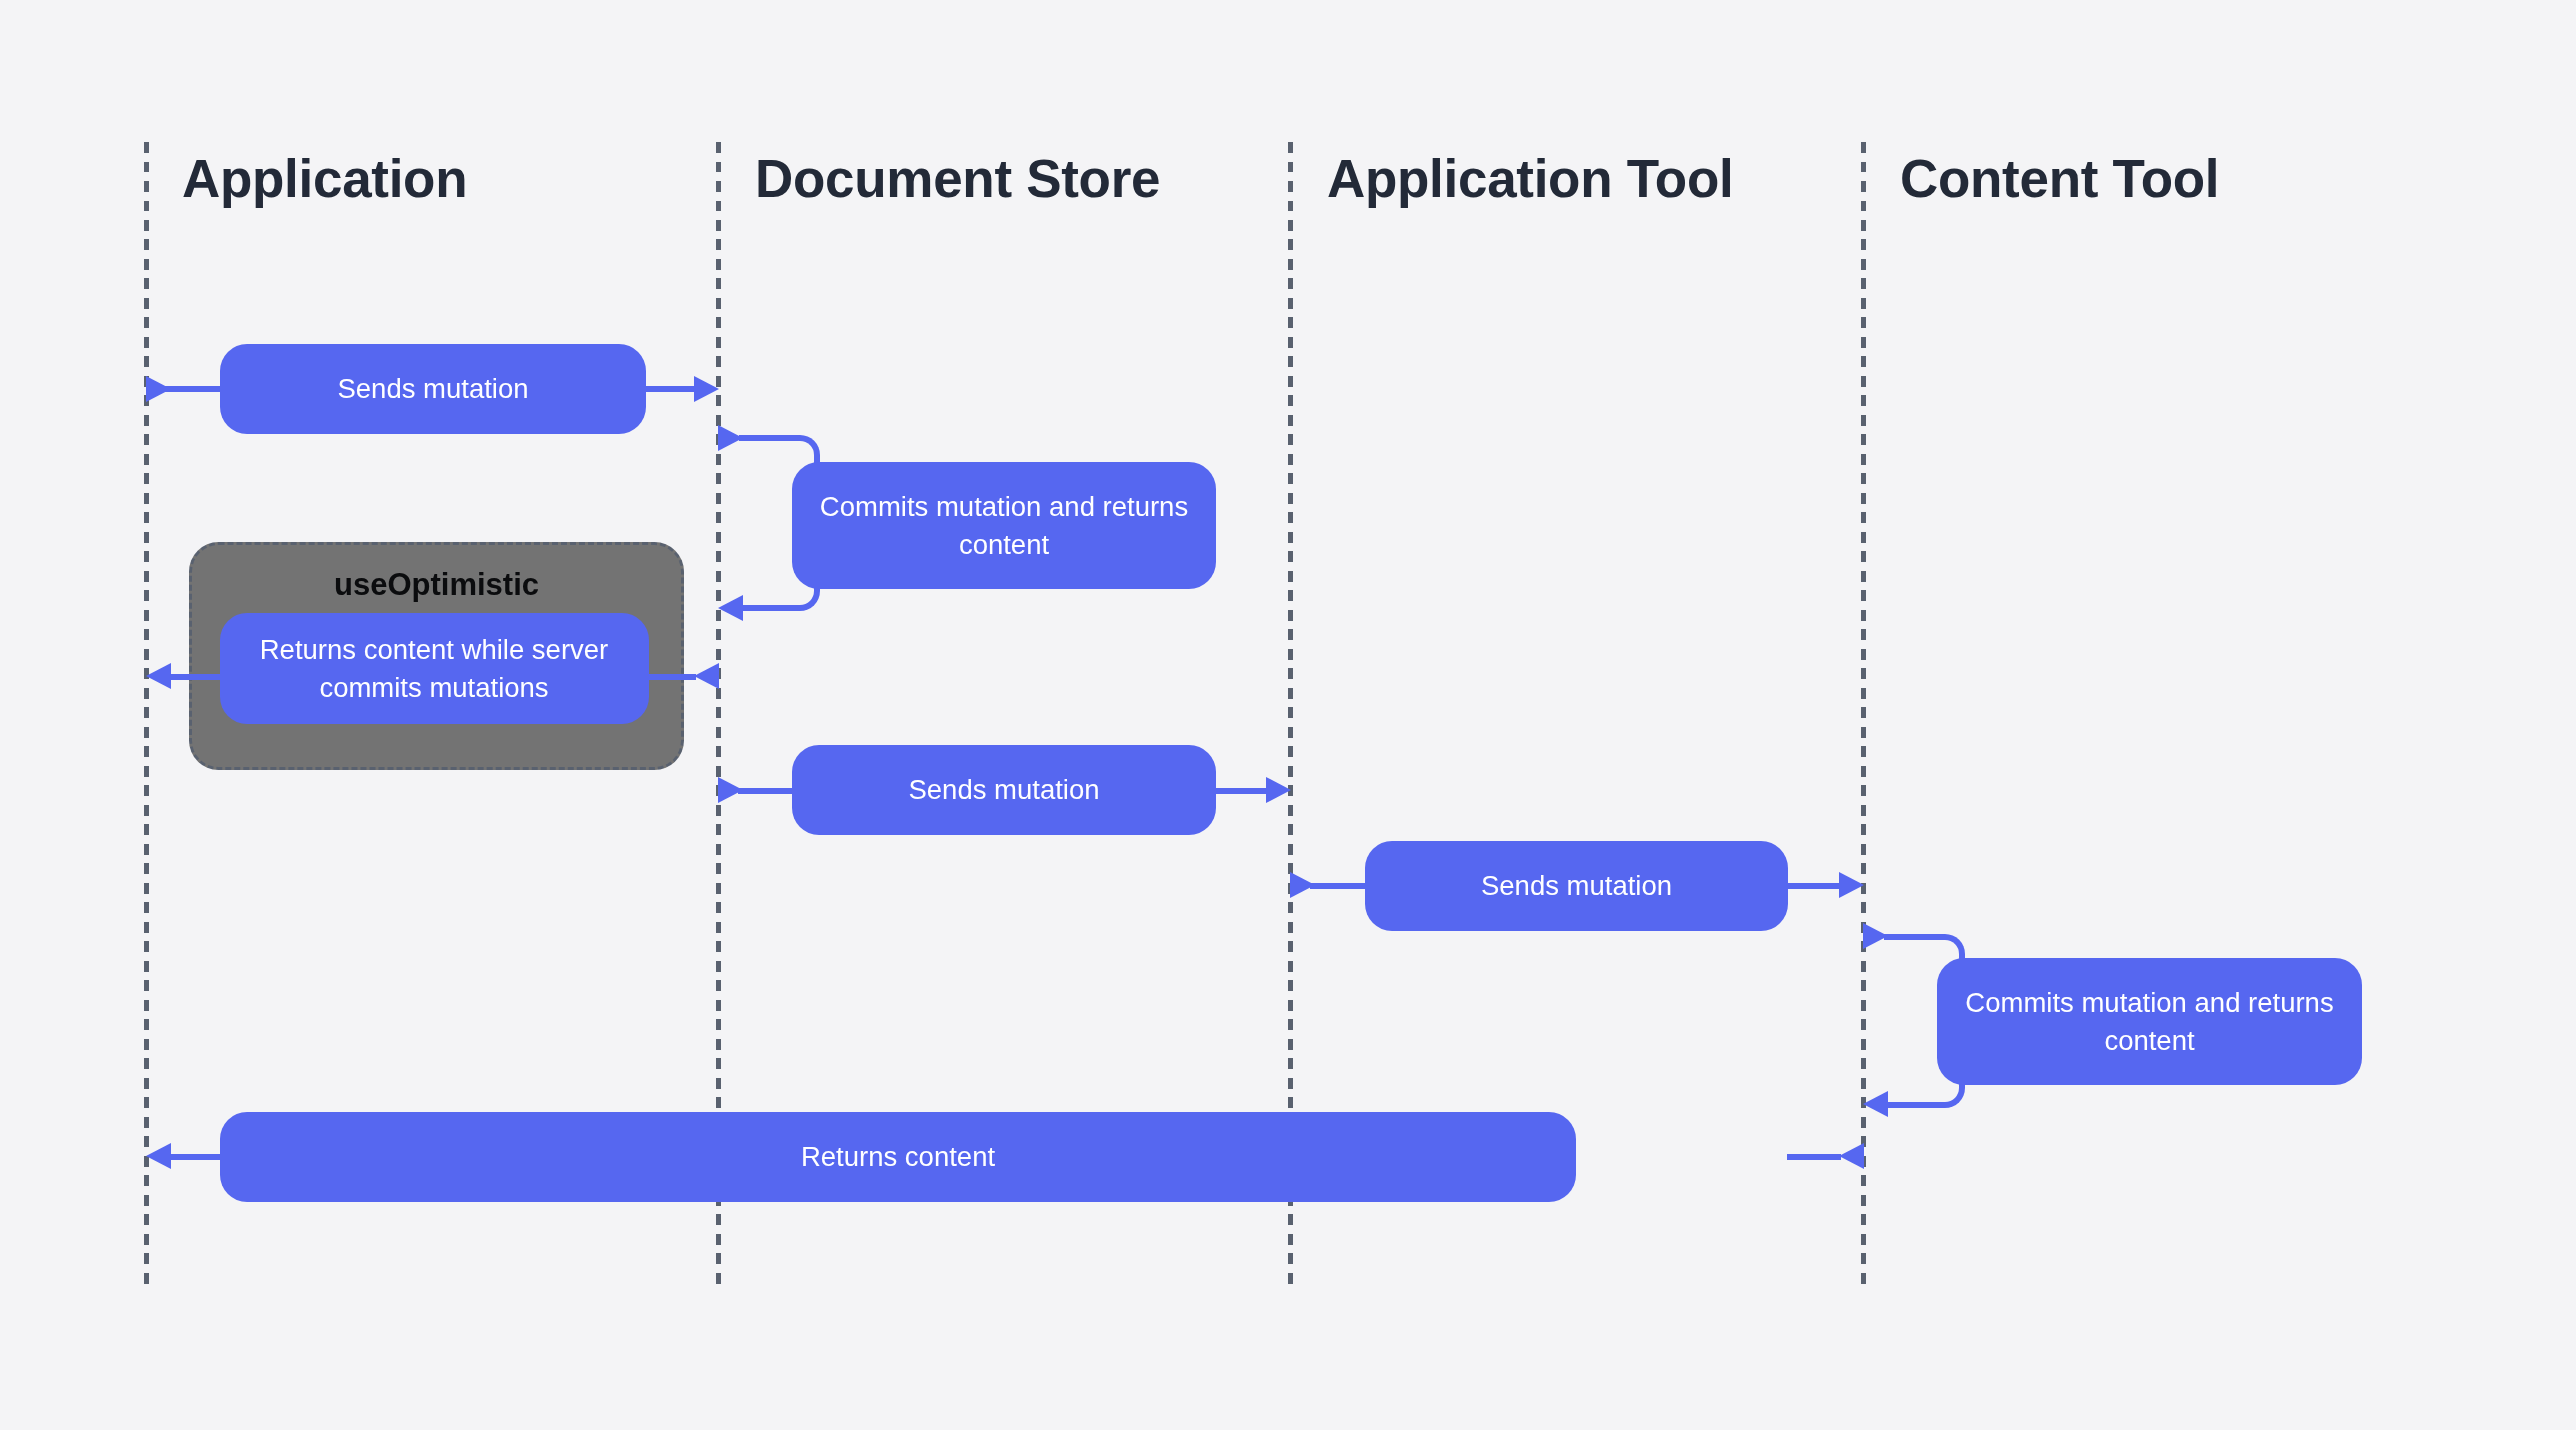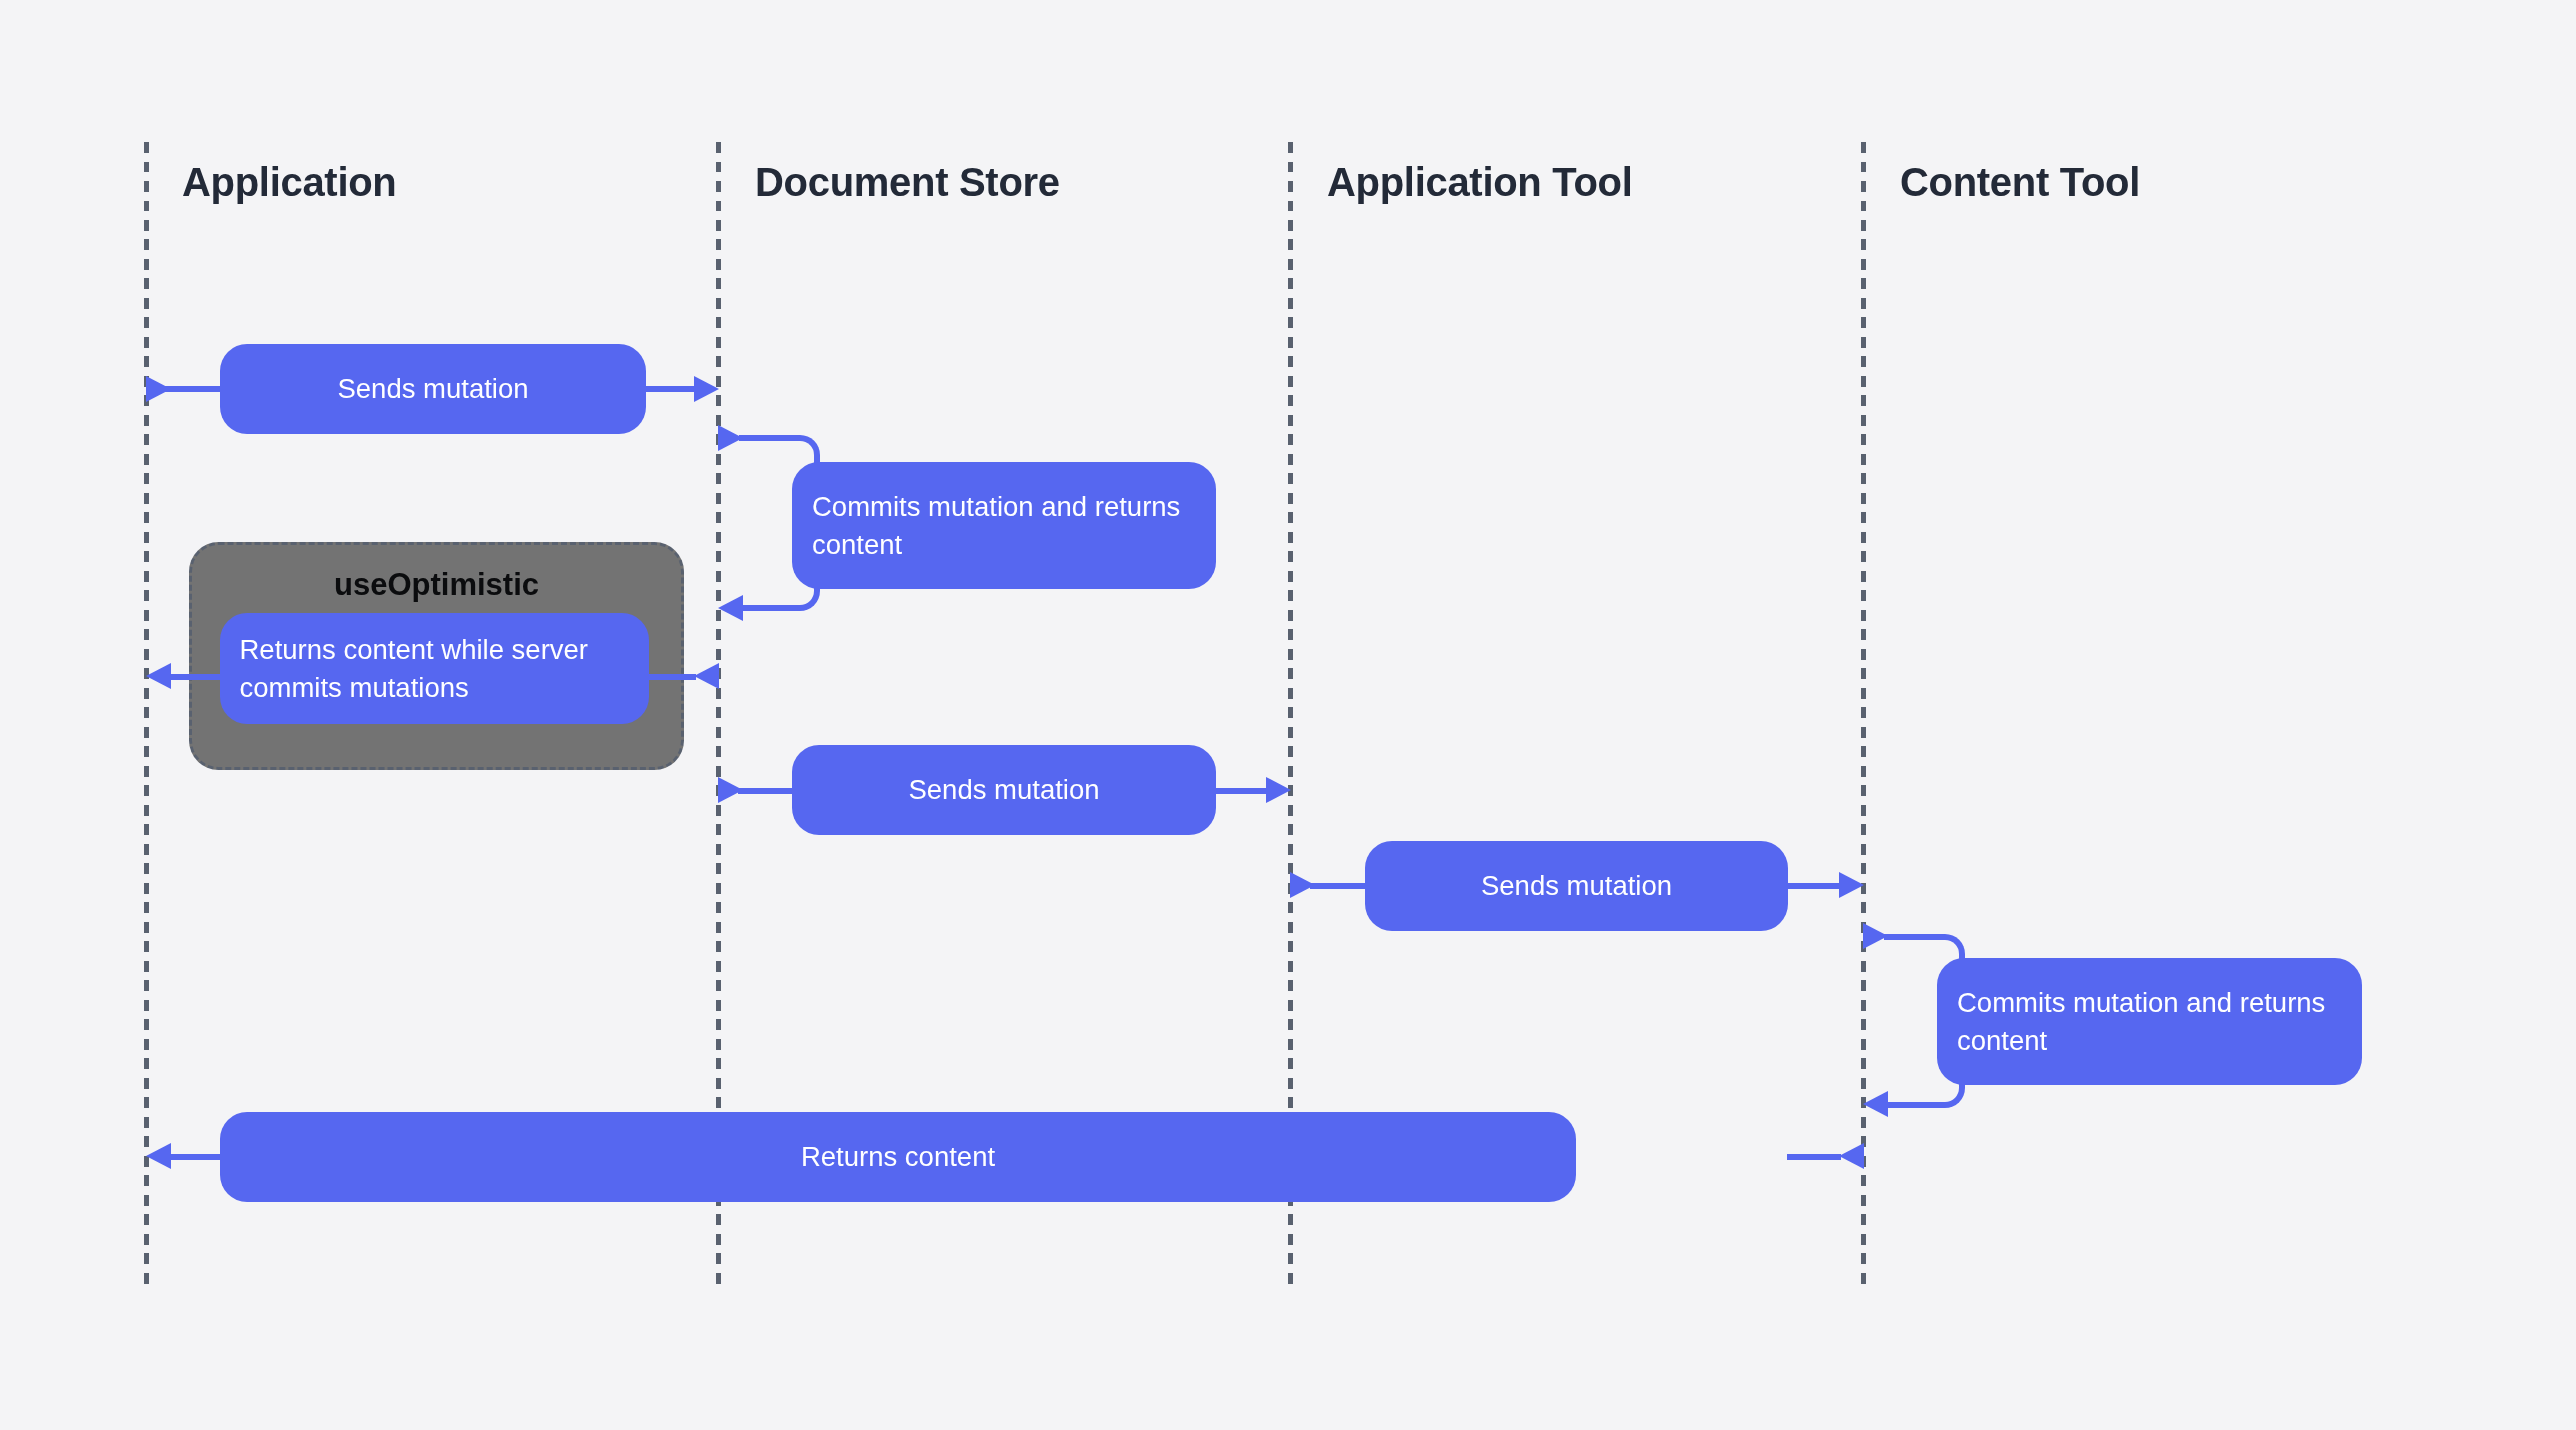--- a/index.html
+++ b/index.html
@@ -14,29 +14,29 @@
   .canvas{position:relative;width:2576px;height:1431px;background:var(--bg);}
 
   
   .lifeline{
     position:absolute;top:142px;height:1148px;width:4.7px;z-index:1;
     background:repeating-linear-gradient(to bottom,var(--slate) 0 10.7px,transparent 10.7px 19.5px);
   }
 
   
   .actor{
-    position:absolute;top:160px;z-index:2;white-space:nowrap;
-    font-size:40px;font-weight:700;letter-spacing:-0.3px;color:var(--header);
+    position:absolute;top:148px;z-index:2;white-space:nowrap;
+    font-size:53px;font-weight:700;letter-spacing:-0.3px;color:var(--header);
   }
 
   
   .msg{
     position:absolute;z-index:3;background:var(--blue);border-radius:27px;
     color:#fff;font-size:27.5px;font-weight:500;line-height:38px;
-    display:flex;align-items:center;justify-content:center;
+    display:flex;align-items:center;justify-content:center;text-align:center;
     padding:0 20px;
   }
 
   
   .tail{position:absolute;height:6px;background:var(--blue);z-index:3;}
 
   
   .tri{position:absolute;width:0;height:0;z-index:3;
     border-top:13.4px solid transparent;border-bottom:13.4px solid transparent;}
   .tri-r{border-left:25.5px solid var(--blue);}

